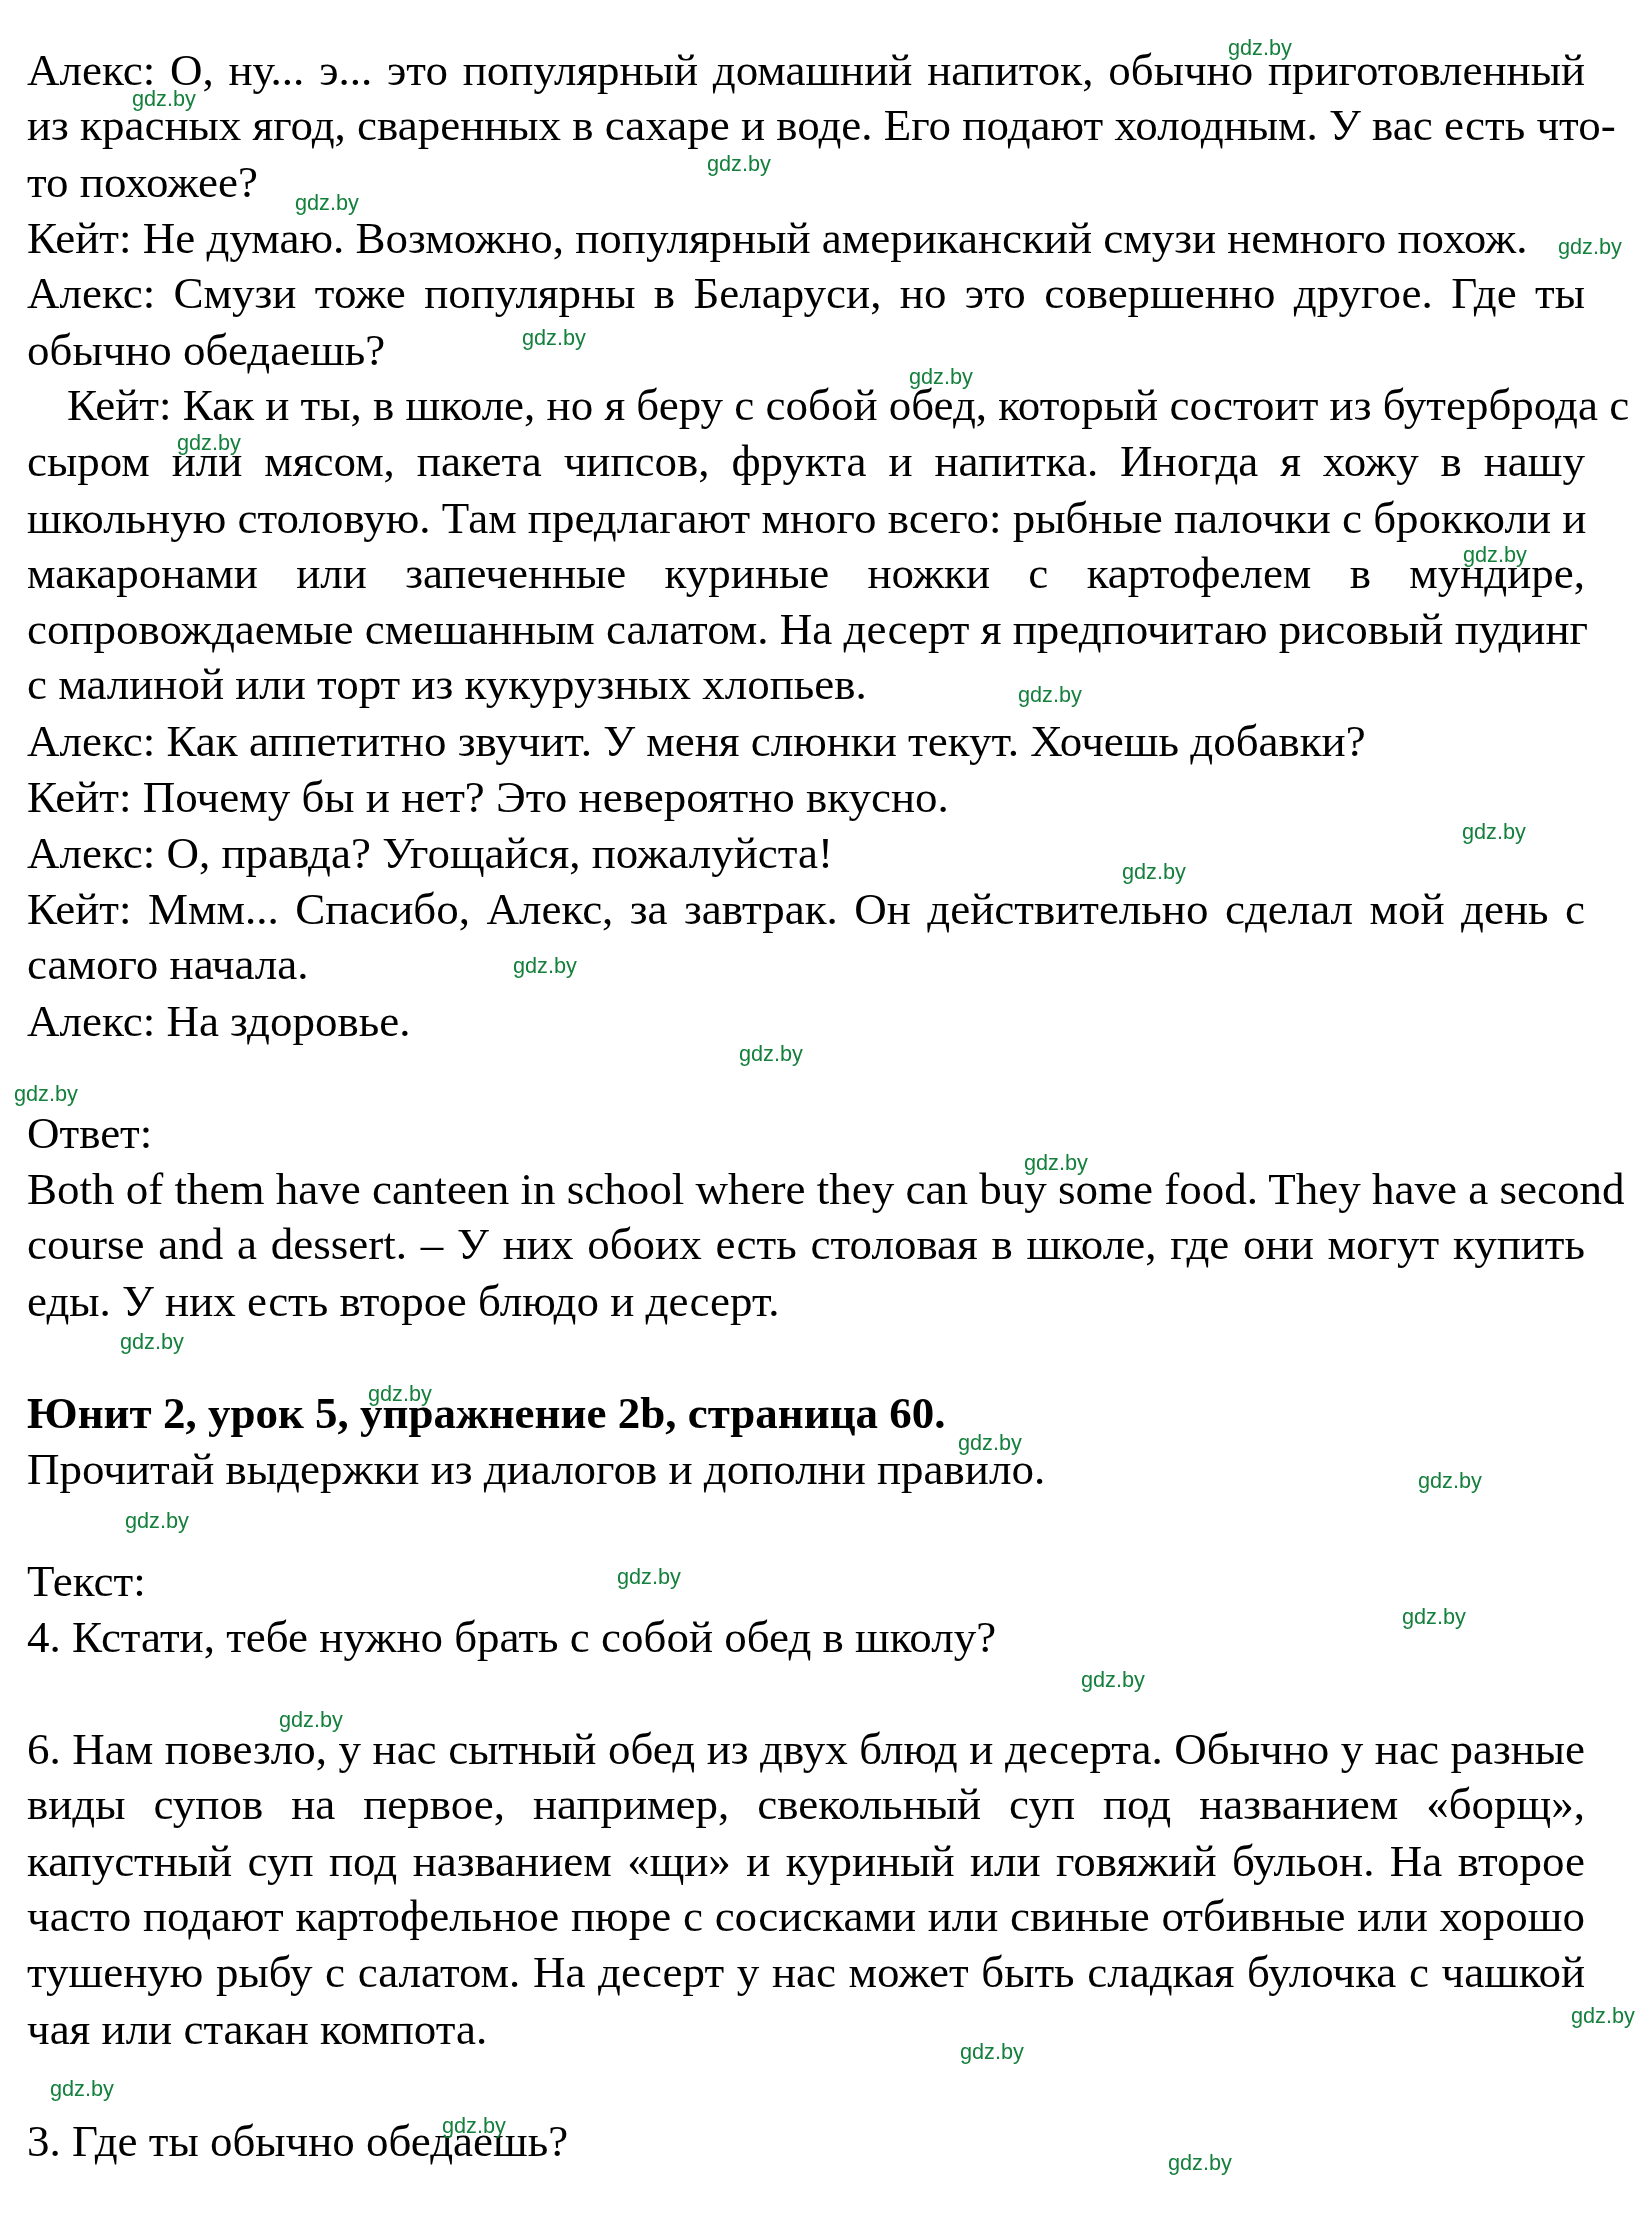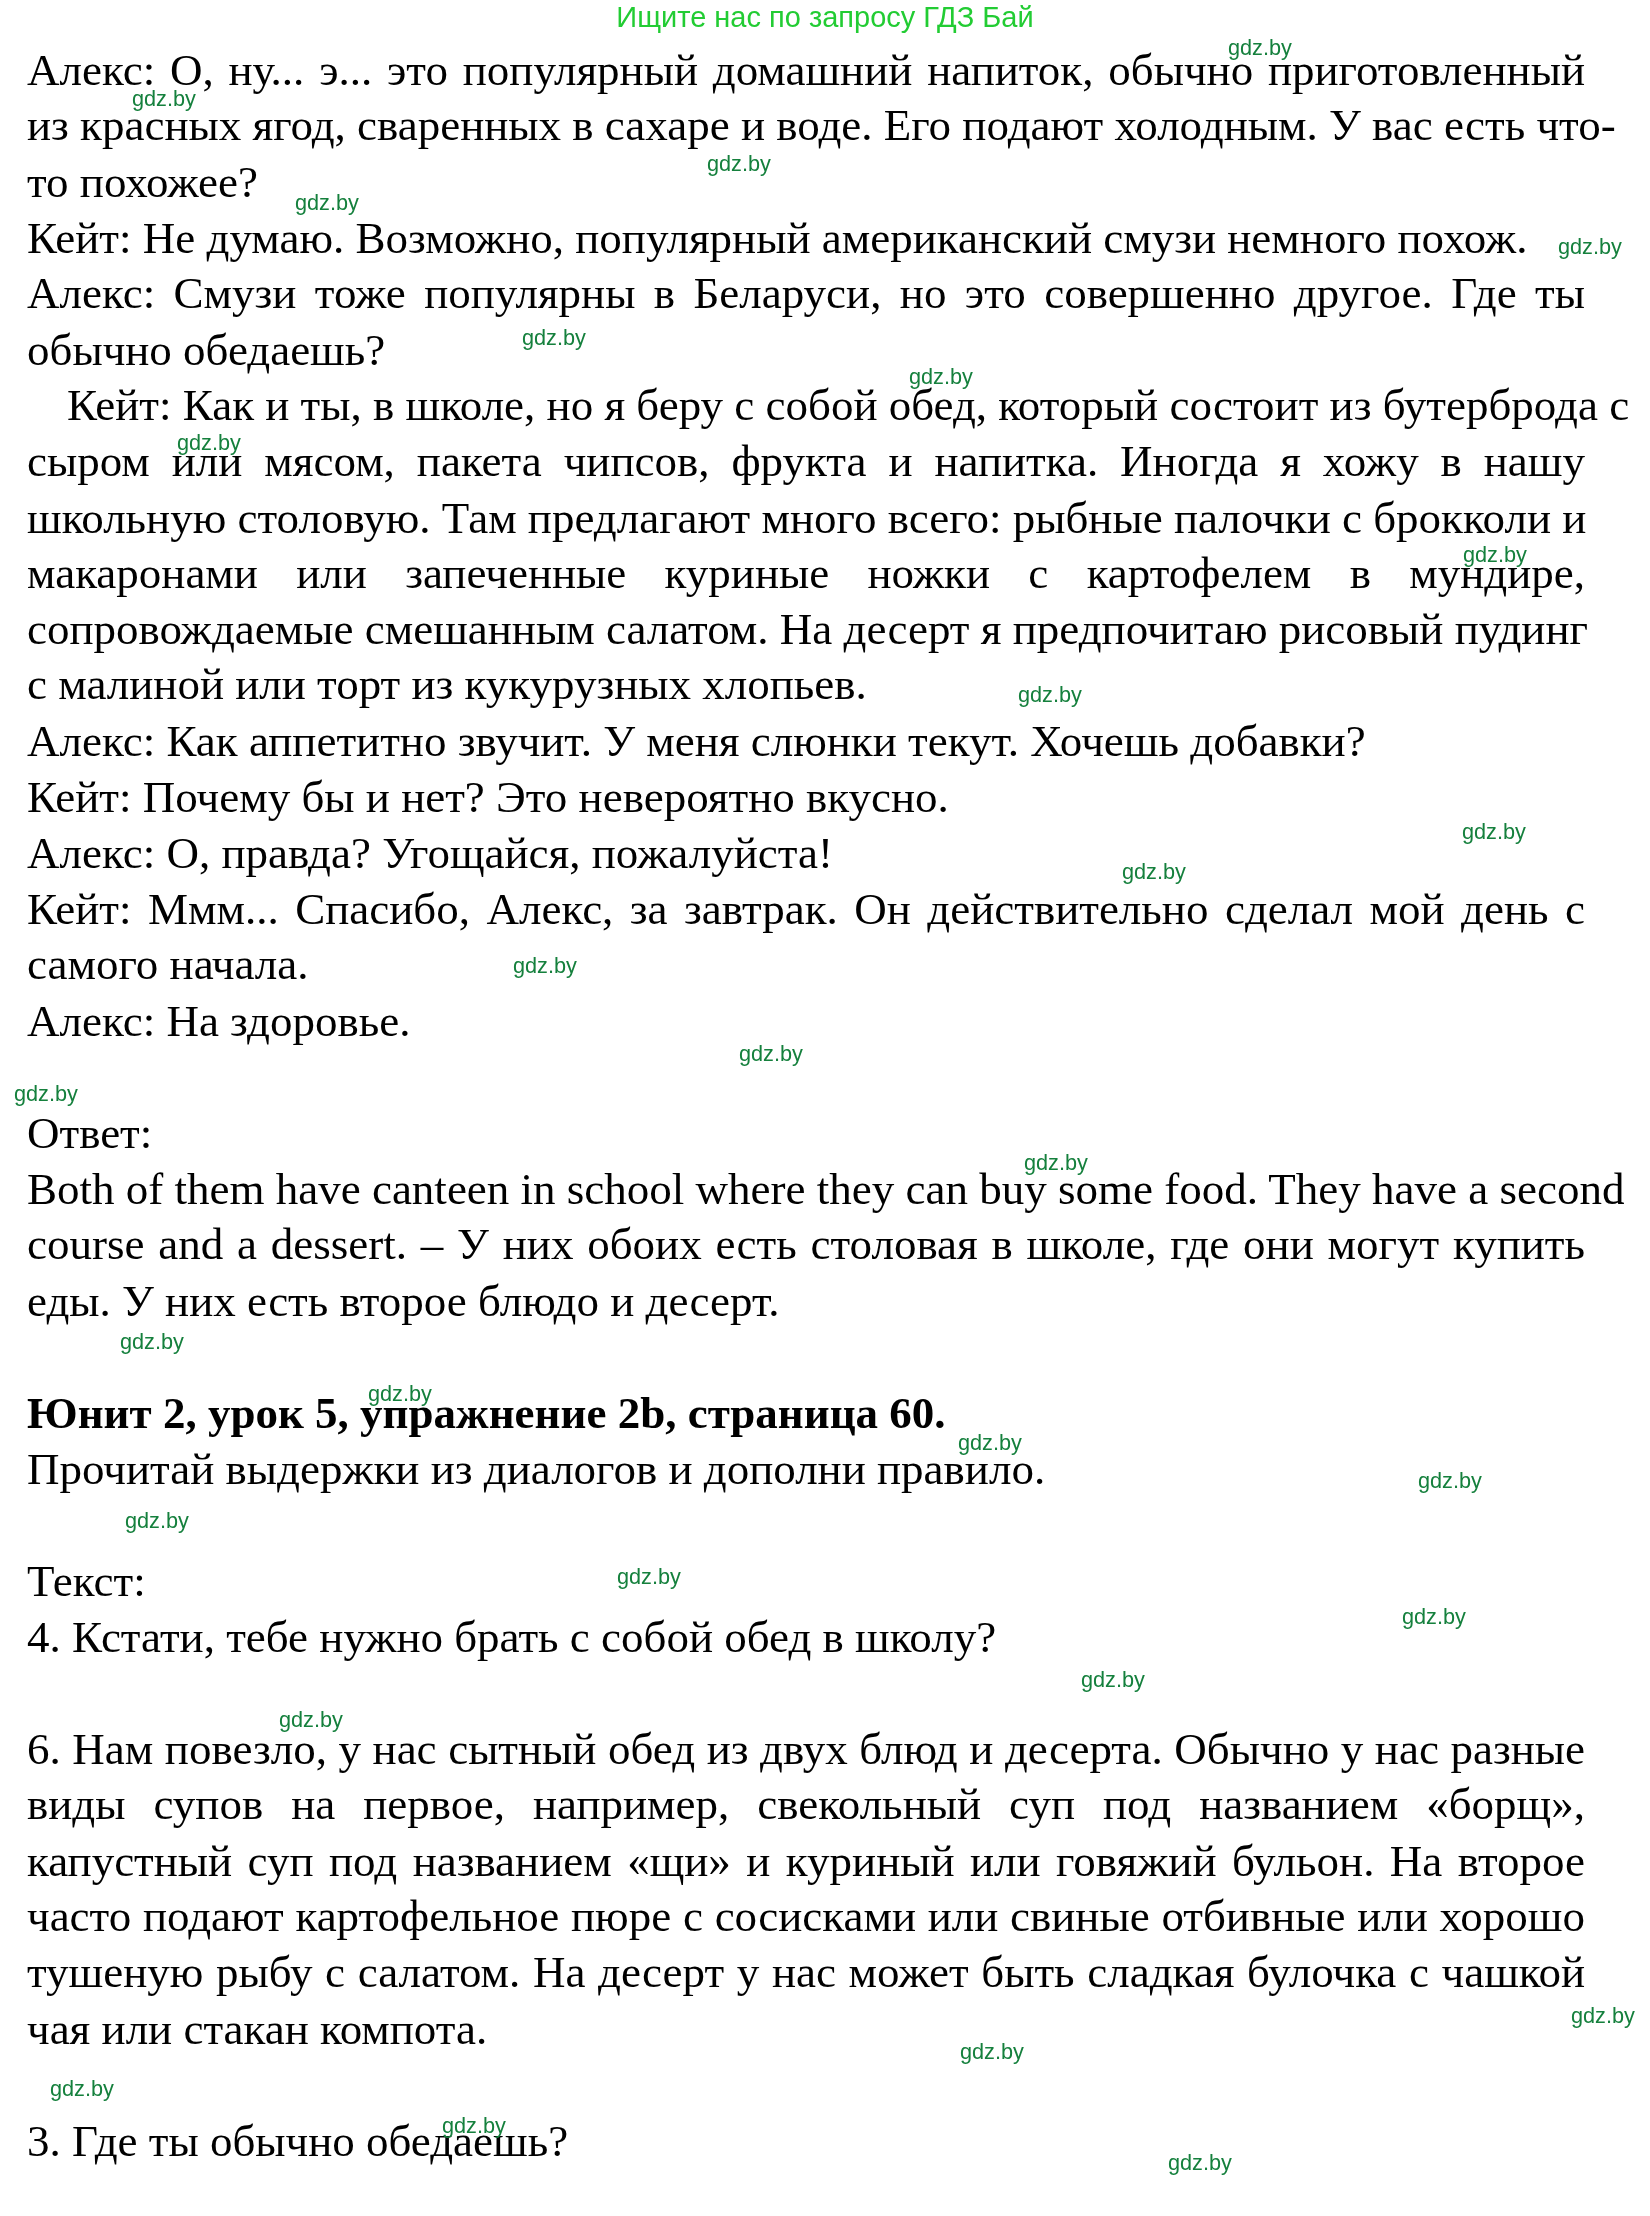--- a/index.html
+++ b/index.html
@@ -62,21 +62,20 @@
     line-height: 23px;
     color: #15803d;
     white-space: nowrap;
   }
 </style>
 </head>
 <body>
 
 <div class="page">
 
-  <div class="banner banner-top" style="color:#22cc33;">Ищите нас по запросу ГДЗ Бай</div>
 
   <div>
     <div class="line justify" style="top:42px;">Алекс: О, ну... э... это популярный домашний напиток, обычно приготовленный</div>
     <div class="line justify" style="top:97px;">из красных ягод, сваренных в сахаре и воде. Его подают холодным. У вас есть что-</div>
     <div class="line" style="top:154px;">то похожее?</div>
     <div class="line" style="top:210px;">Кейт: Не думаю. Возможно, популярный американский смузи немного похож.</div>
     <div class="line justify" style="top:265px;">Алекс: Смузи тоже популярны в Беларуси, но это совершенно другое. Где ты</div>
     <div class="line" style="top:322px;">обычно обедаешь?</div>
     <div class="line justify" style="top:377px;margin-left:40px;">Кейт: Как и ты, в школе, но я беру с собой обед, который состоит из бутерброда с</div>
     <div class="line justify" style="top:433px;">сыром или мясом, пакета чипсов, фрукта и напитка. Иногда я хожу в нашу</div>

